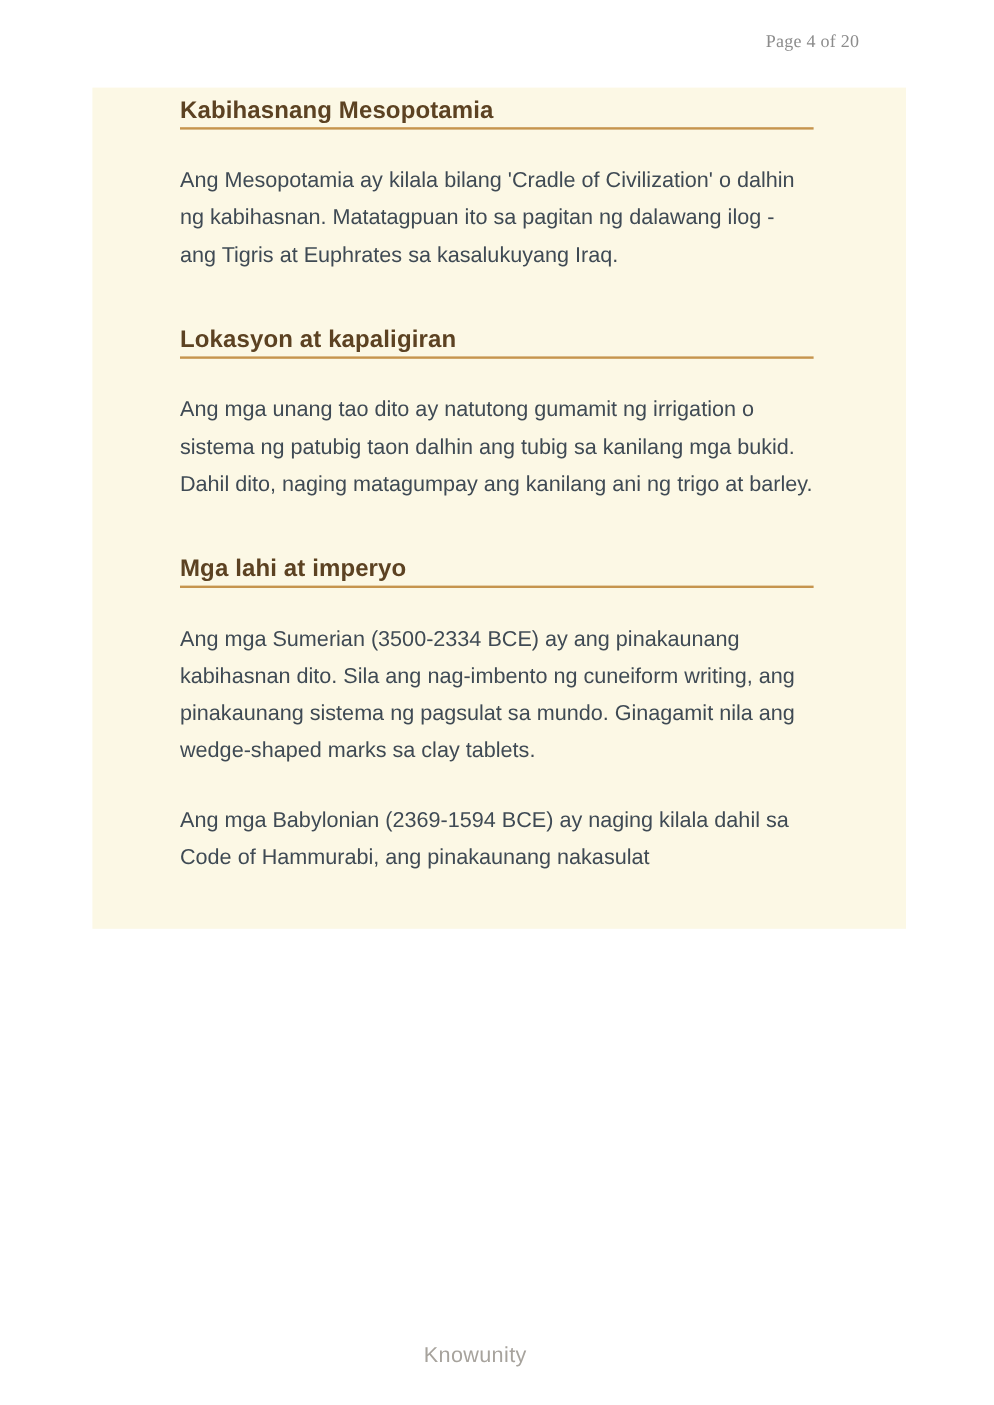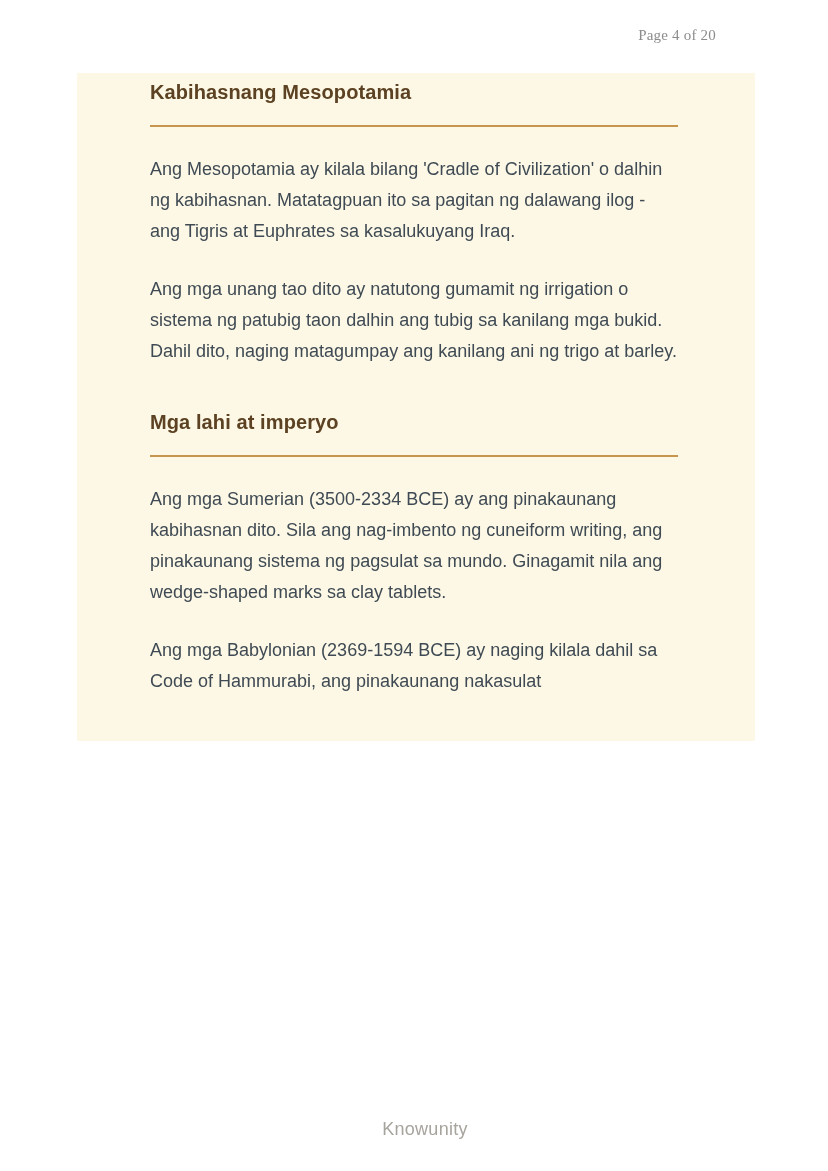--- a/index.html
+++ b/index.html
@@ -32,21 +32,21 @@
     box-sizing: border-box;
     background: #fcf8e5;
     padding: 6px 77px 44px 73px;
   }
   .section-heading {
     font-size: 20px;
     font-weight: bold;
     color: #5c4222;
     line-height: 26px;
     margin: 42px 0 0 0;
-    padding-bottom: 20px;
+    padding-bottom: 1px;
     border-bottom: 2px solid #c6954e;
     letter-spacing: 0.1px;
   }
   .content-section:first-child .section-heading {
     margin-top: 0;
   }
   .paragraph {
     font-size: 18px;
     line-height: 31px;
     color: #3f4a54;
@@ -54,38 +54,38 @@
   }
   .footer-brand {
     position: absolute;
     top: 1119px;
     left: 0;
     width: 100%;
     text-align: center;
     font-size: 18px;
     color: #a7a39d;
     letter-spacing: 0.3px;
-    margin-left: 29px;
   }
 </style>
 </head>
 <body>
 
 <div class="page">
 
   <span class="page-indicator">Page 4 of 20</span>
 
   <div class="content-panel">
 
     <div class="content-section">
       <h2 class="section-heading">Kabihasnang Mesopotamia</h2>
       <p class="paragraph">Ang Mesopotamia ay kilala bilang 'Cradle of Civilization' o dalhin ng kabihasnan. Matatagpuan ito sa pagitan ng dalawang ilog - ang Tigris at Euphrates sa kasalukuyang Iraq.</p>
     </div>
 
     <div class="content-section">
+      <h2 class="section-heading">Lokasyon at kapaligiran</h2>
       <p class="paragraph">Ang mga unang tao dito ay natutong gumamit ng irrigation o sistema ng patubig taon dalhin ang tubig sa kanilang mga bukid. Dahil dito, naging matagumpay ang kanilang ani ng trigo at barley.</p>
     </div>
 
     <div class="content-section">
       <h2 class="section-heading">Mga lahi at imperyo</h2>
       <p class="paragraph">Ang mga Sumerian (3500-2334 BCE) ay ang pinakaunang kabihasnan dito. Sila ang nag-imbento ng cuneiform writing, ang pinakaunang sistema ng pagsulat sa mundo. Ginagamit nila ang wedge-shaped marks sa clay tablets.</p>
       <p class="paragraph">Ang mga Babylonian (2369-1594 BCE) ay naging kilala dahil sa Code of Hammurabi, ang pinakaunang nakasulat</p>
     </div>
 
   </div>

